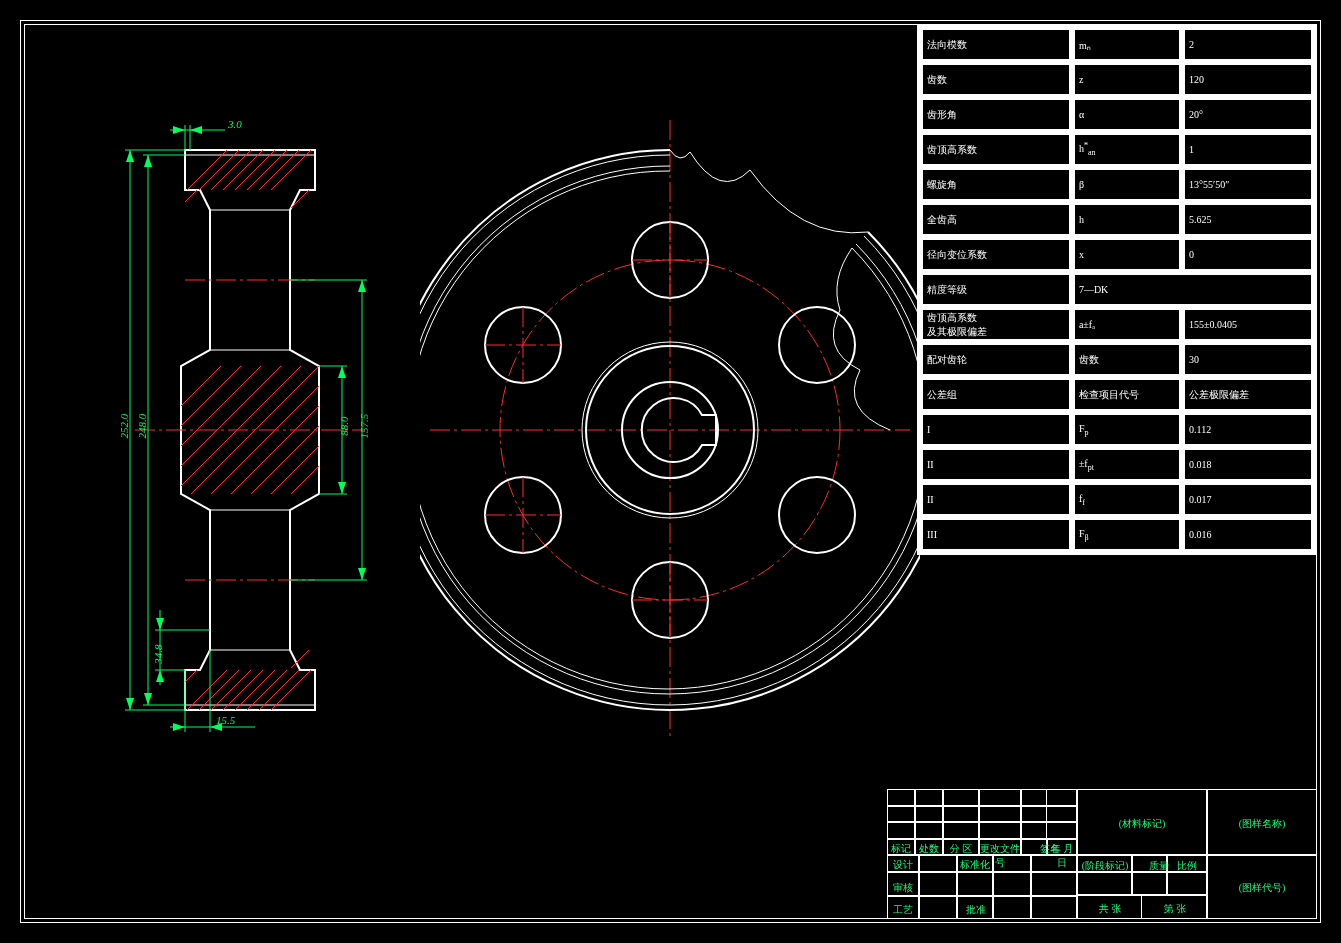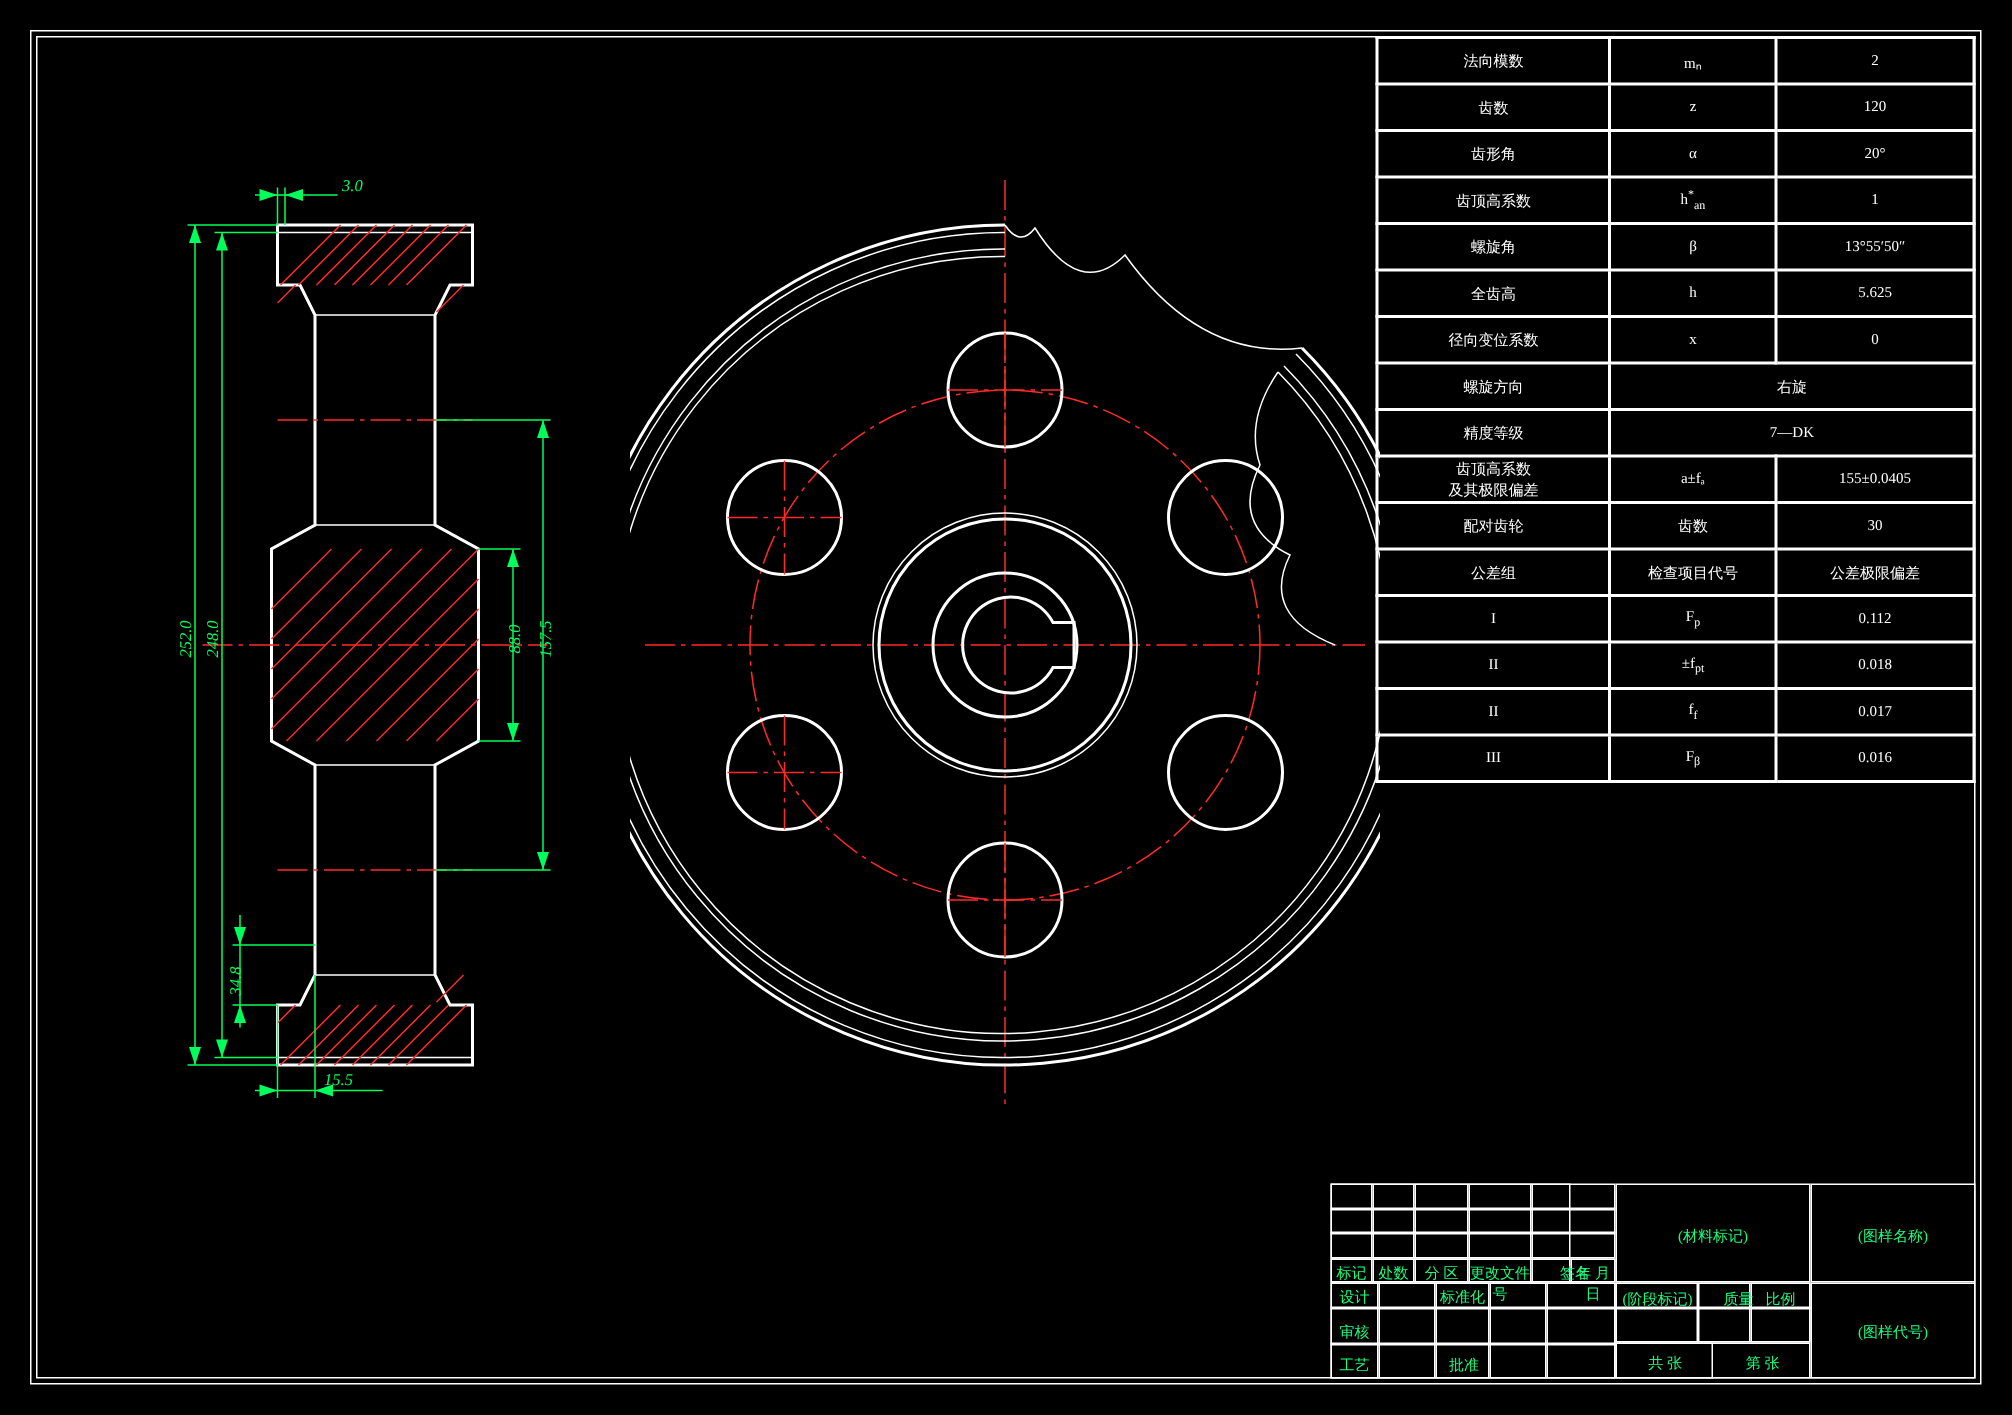--- a/index.html
+++ b/index.html
@@ -1,20 +1,20 @@
 <!DOCTYPE html>
 <html><head>
 <meta charset="utf-8">
 <style>
 body{margin:0;background:#000;font-family:"SimSun",serif;font-size:10px;color:#fff}
 .sheet{position:relative;width:1341px;height:943px;background:#000}
 .border-outer{position:absolute;left:20px;top:20px;right:20px;bottom:20px;border:1px solid #fff}
 .border-inner{position:absolute;left:24px;top:24px;right:24px;bottom:24px;border:1px solid #fff}
 .param-table{position:absolute;right:24px;top:24px;width:400px;border-collapse:collapse}
-.param-table td{border:2px solid #ffffff;height:29px;text-align:center;vertical-align:middle;font-size:10px;color:#fff;padding:0 4px}
+.param-table td{border:6px solid #ffffff;height:29px;vertical-align:middle;font-size:10px;color:#fff;padding:0 4px}
 .param-table .c1{width:160px}.param-table .c2{width:110px}.param-table .c3{width:130px}
 .param-table td[colspan="2"]{width:240px}
 .tall{height:50px}
 .title-block{position:absolute;right:24px;bottom:24px;width:430px;height:130px}
 .tb-grid{position:absolute;inset:0}
 .tb-grid div{position:absolute;border:1px solid #fff;box-sizing:border-box}
 .tb-txt{position:absolute;font-size:10px;color:#1aff7a;text-align:center}
 .dim-txt{position:absolute;font-size:11px;color:#00ff5a;font-style:italic}
 .sup{font-size:8px;vertical-align:super}
 .sub{font-size:8px;vertical-align:sub}
@@ -62,24 +62,20 @@
         </tr>
 <tr>
           <td>全齿高</td>
           <td>h</td>
           <td>5.625</td>
         </tr>
 <tr>
           <td>径向变位系数</td>
           <td>x</td>
           <td>0</td>
-        </tr>
-<tr>
-          <td>螺旋方向</td>
-          <td colspan="2">右旋</td>
         </tr>
 <tr>
           <td>精度等级</td>
           <td colspan="2">7—DK</td>
         </tr>
 <tr>
           <td class="tall"><span>齿顶高系数</span><br><span>及其极限偏差</span></td>
           <td>a±fₐ</td>
           <td>155±0.0405</td>
         </tr>

